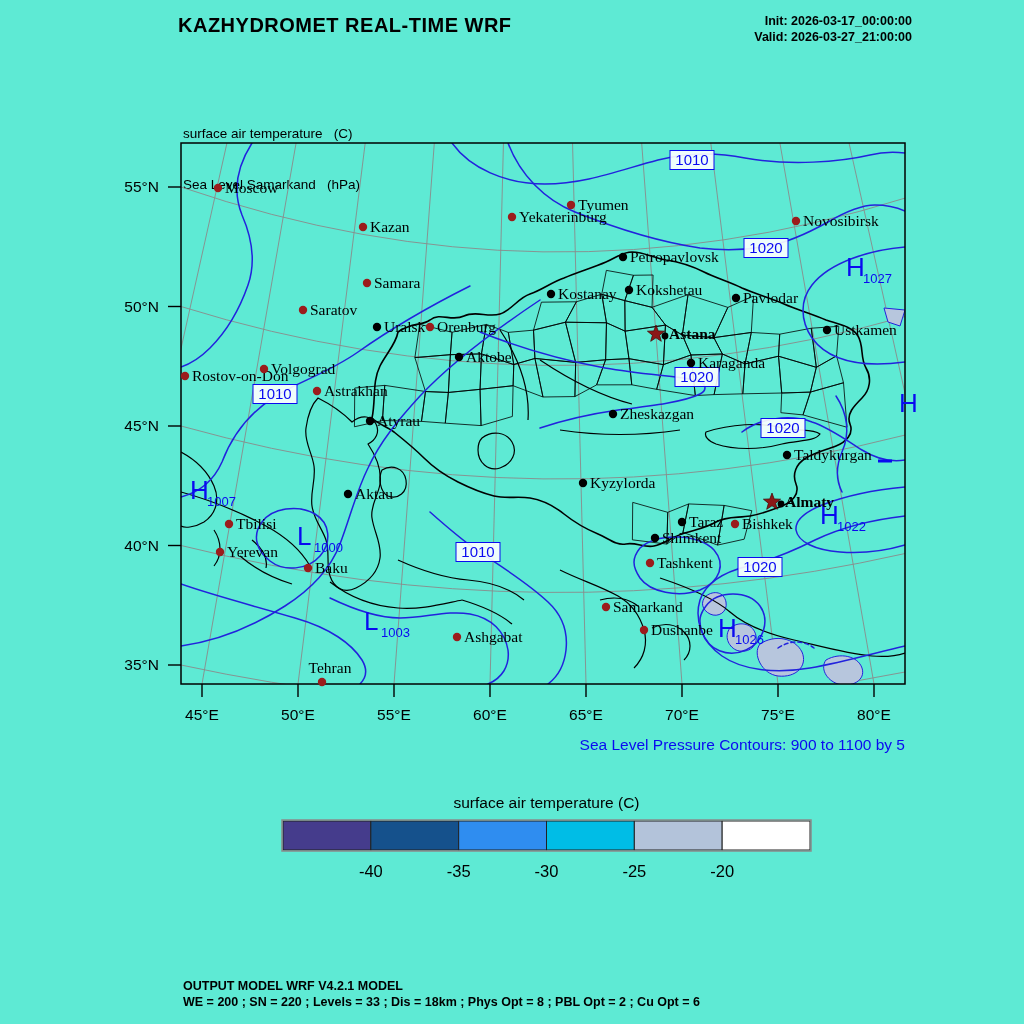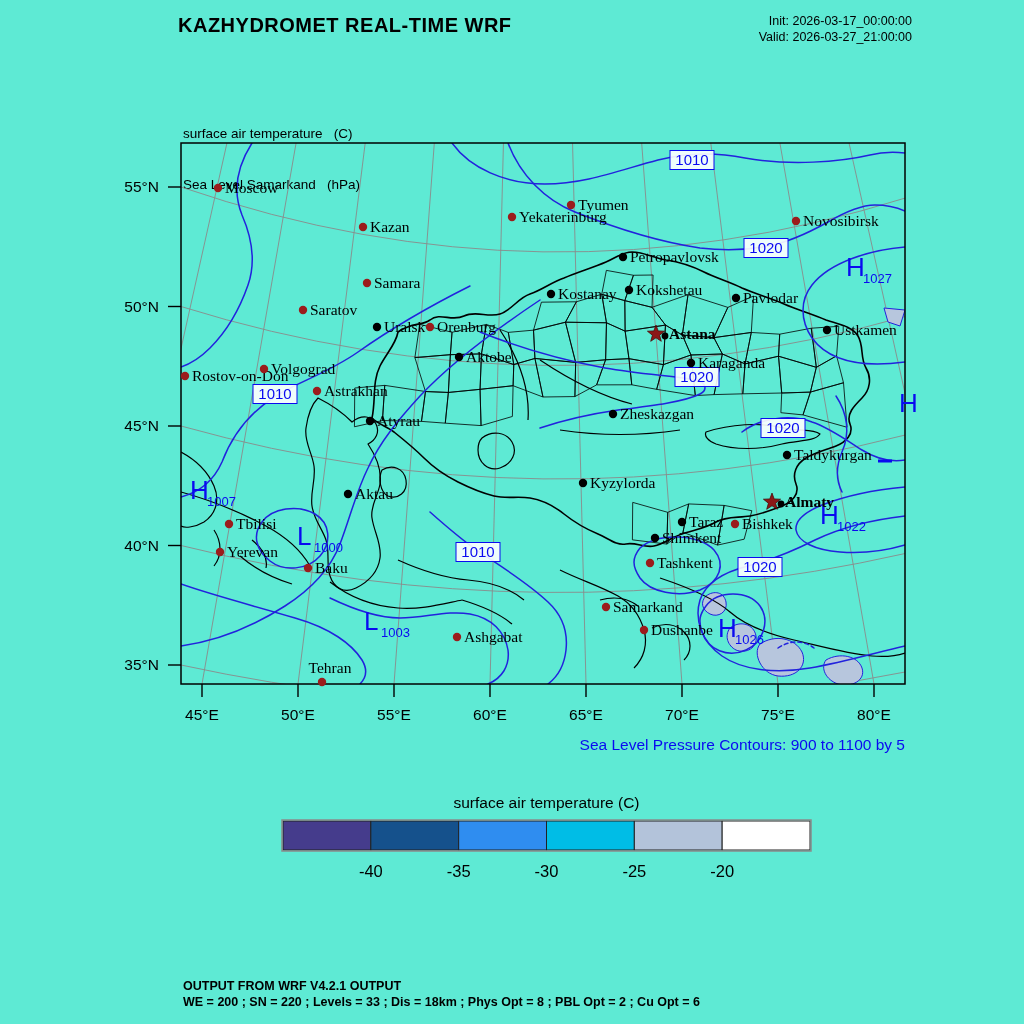--- a/index.html
+++ b/index.html
@@ -1,20 +1,20 @@
 <!DOCTYPE html>
 <html><head>
 <meta charset="utf-8">
 <style>
   html,body{margin:0;padding:0;background:#ffffff;}
   #canvas{position:relative;width:1024px;height:1024px;background:#5eead4;overflow:hidden;
           font-family:"Liberation Sans",sans-serif;}
   .hdr-title{position:absolute;left:178px;top:14px;width:360px;font-size:20px;font-weight:bold;
              letter-spacing:0.5px;color:#000;}
-  .hdr-times{position:absolute;right:112px;top:13px;text-align:right;font-size:12.5px;font-weight:normal;
+  .hdr-times{position:absolute;right:112px;top:13px;text-align:right;font-size:12.5px;font-weight:bold;
              line-height:16px;color:#000;}
   .fieldlbls{position:absolute;left:183px;top:91px;font-size:13.5px;line-height:17px;color:#000;white-space:pre;}
   .footer{position:absolute;left:183px;top:978px;font-size:12.5px;font-weight:bold;line-height:16px;color:#000;}
   svg text{user-select:none;}
 </style>
 </head>
 <body>
 
 <div id="canvas">
   <div class="hdr-title">KAZHYDROMET REAL-TIME WRF</div>
@@ -403,16 +403,16 @@
         <rect x="282" y="820" width="529" height="31" fill="none" stroke="#8a8a8a" stroke-width="1.5"></rect>
         <text x="370.8333333333333" y="877" text-anchor="middle" font-size="16.5" fill="#000">-40</text>
         <text x="458.66666666666663" y="877" text-anchor="middle" font-size="16.5" fill="#000">-35</text>
         <text x="546.5" y="877" text-anchor="middle" font-size="16.5" fill="#000">-30</text>
         <text x="634.3333333333333" y="877" text-anchor="middle" font-size="16.5" fill="#000">-25</text>
         <text x="722.1666666666666" y="877" text-anchor="middle" font-size="16.5" fill="#000">-20</text>
       </g>
     </svg>
 
   <div class="footer">
-    <div>OUTPUT FROM WRF V4.2.1 OUTPUT</div>
+    <div>OUTPUT MODEL WRF V4.2.1 MODEL</div>
     <div>WE = 200 ; SN = 220 ; Levels = 33 ; Dis = 18km ; Phys Opt = 8 ; PBL Opt = 2 ; Cu Opt = 6</div>
   </div>
 </div>
 
 </body></html>

